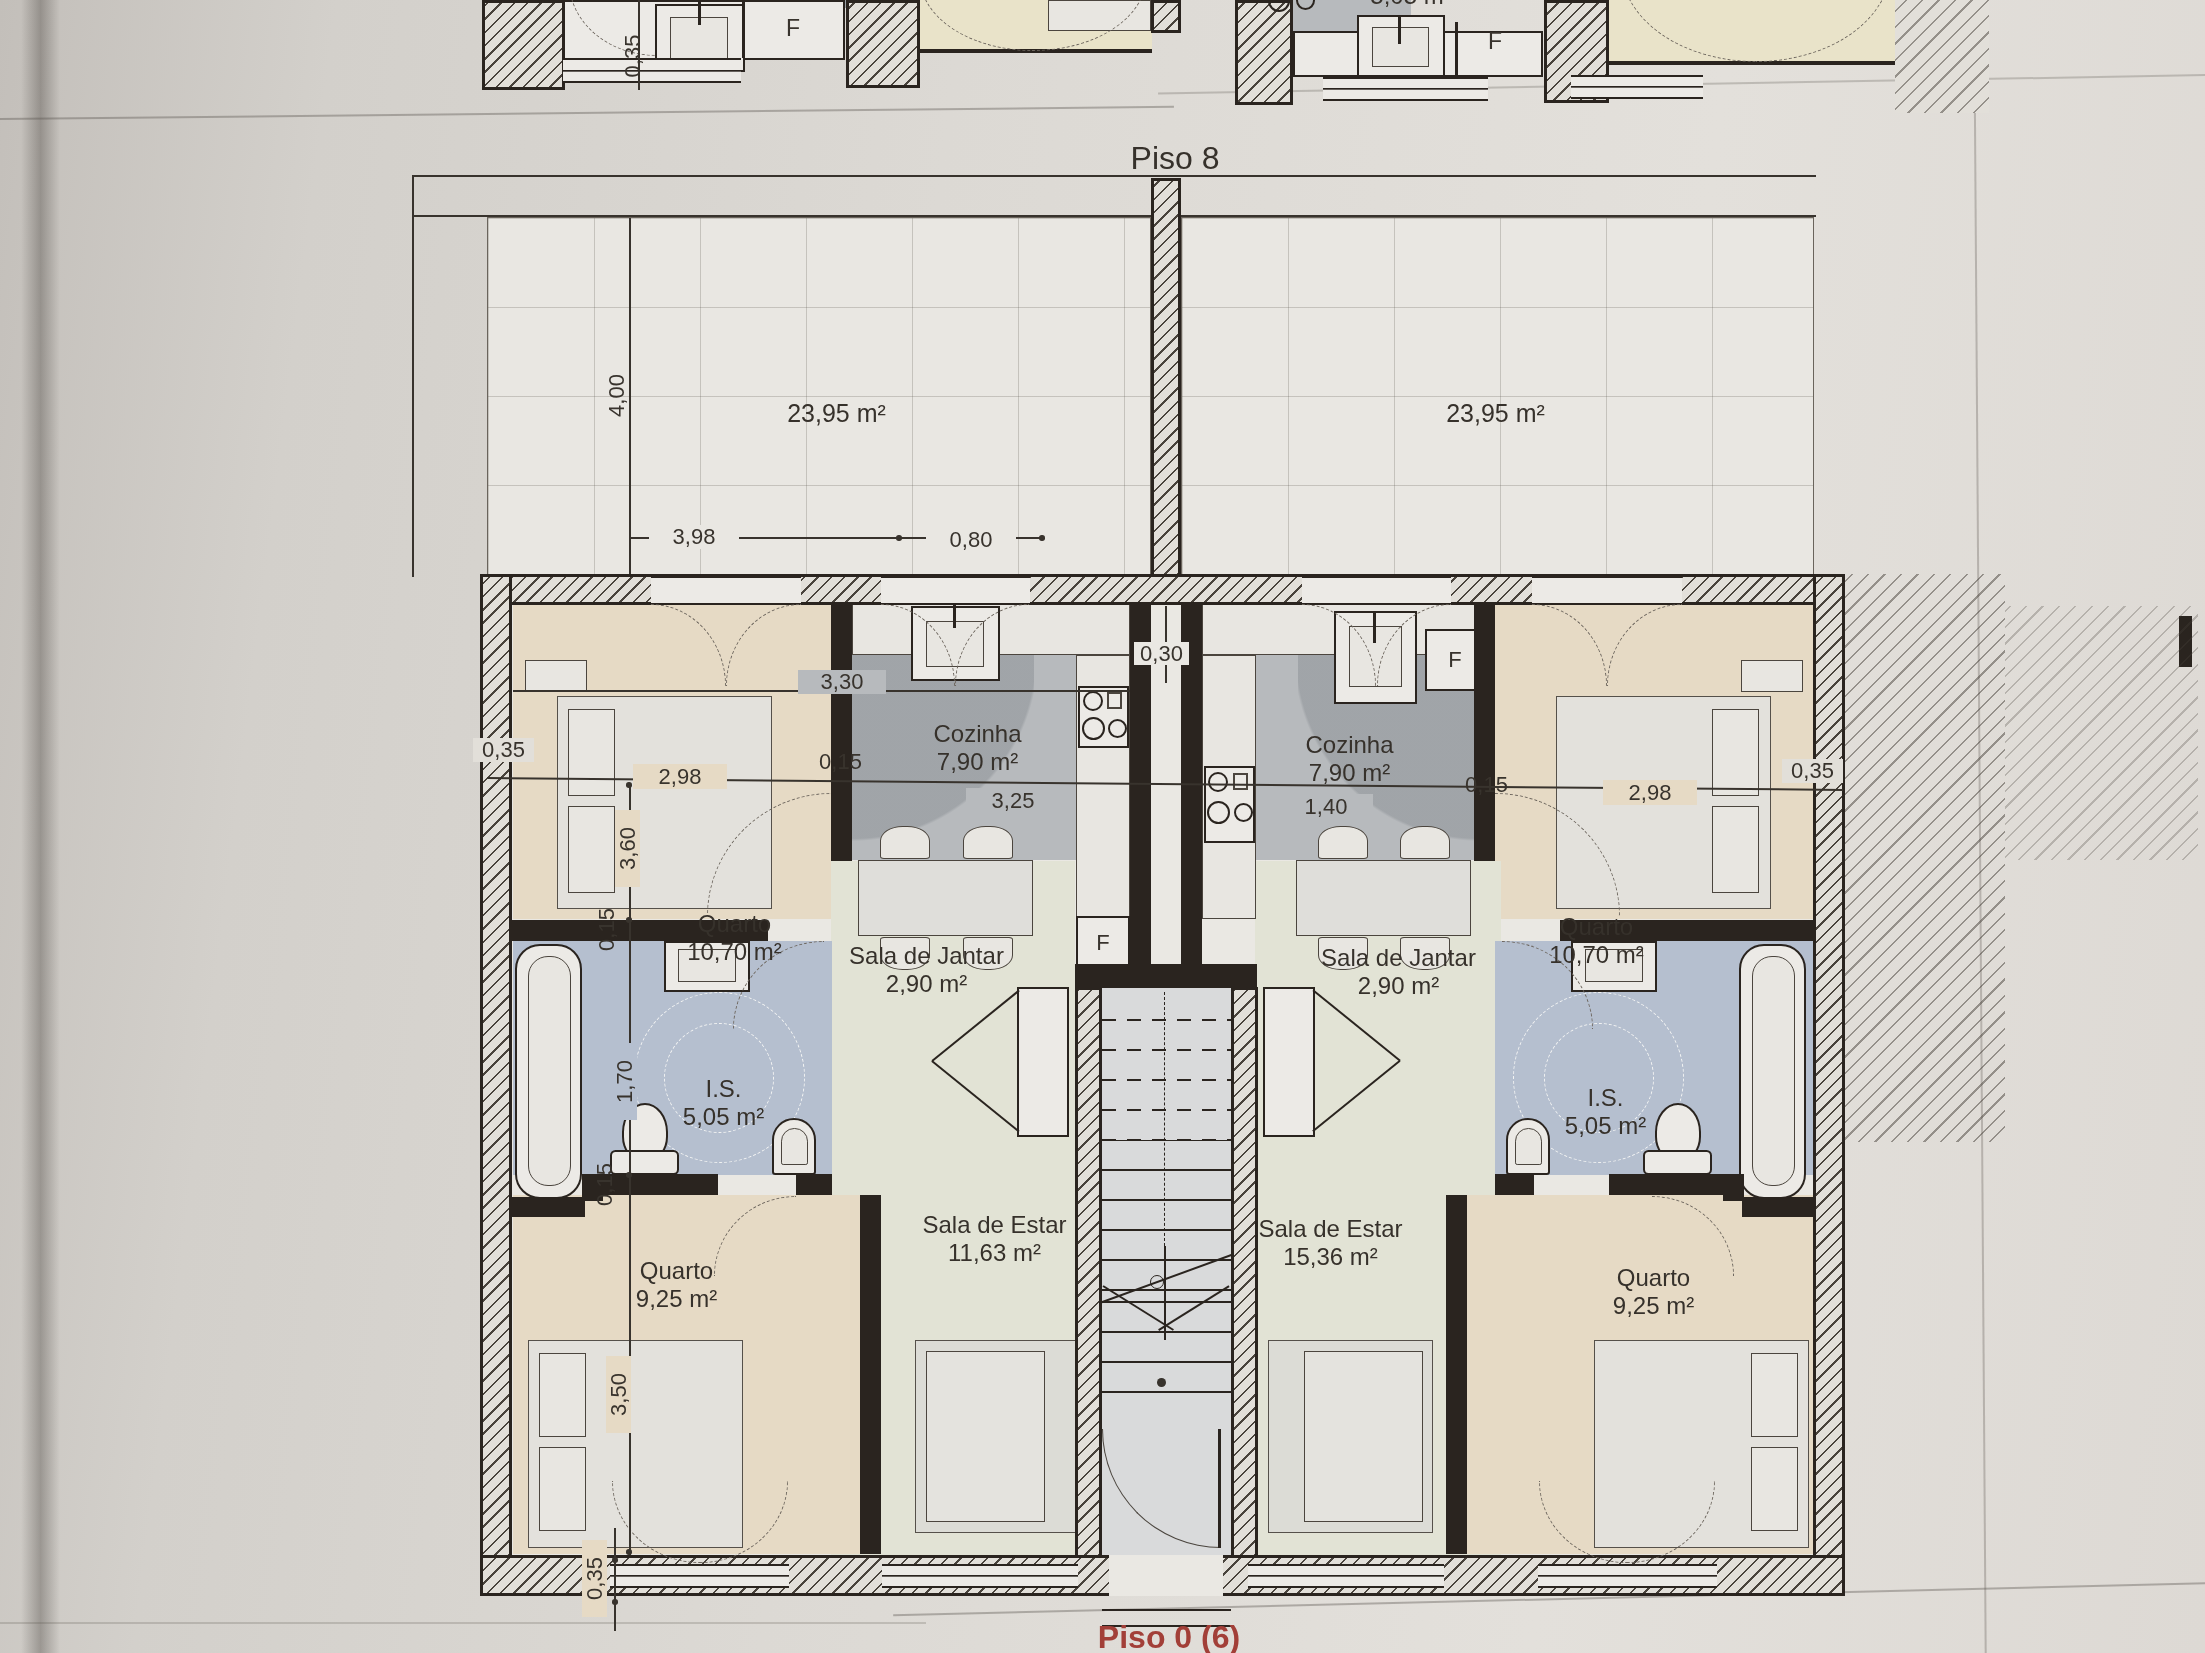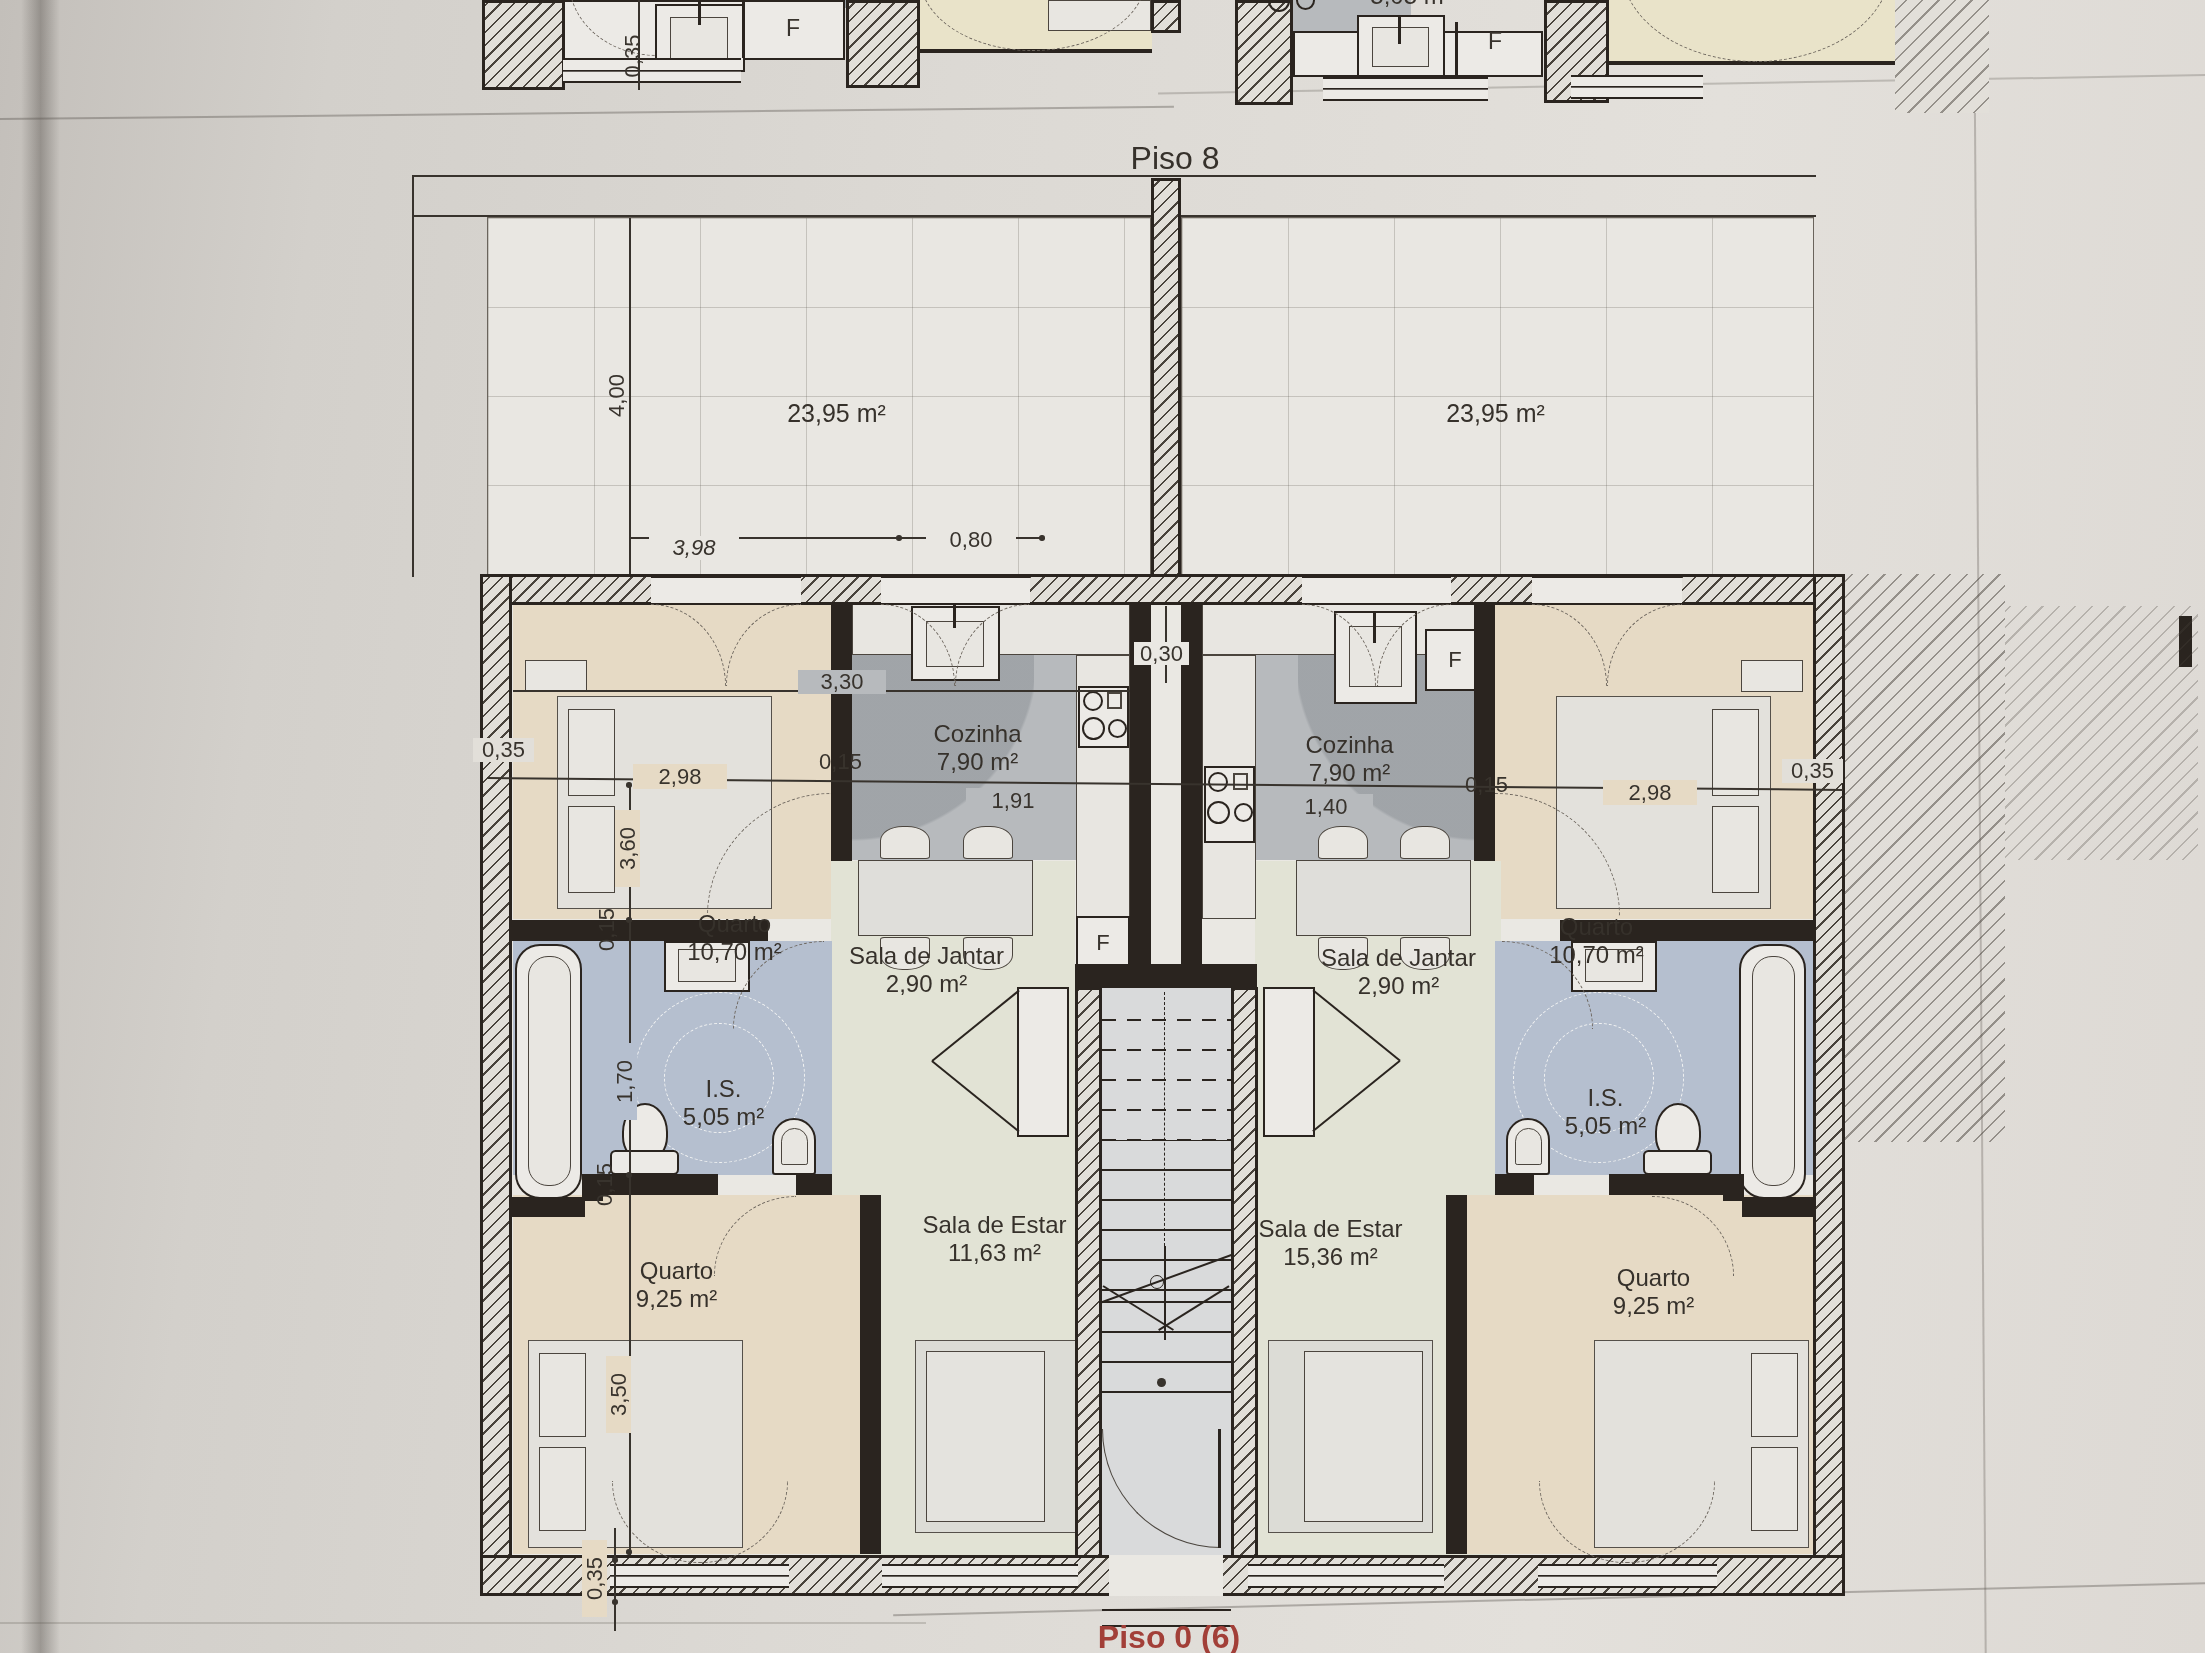--- a/index.html
+++ b/index.html
@@ -118,21 +118,21 @@
     </div>
 
   <div class="a dl" style="left:629px;top:218px;width:1.7px;height:357px;"></div>
   <div class="a chip vrot" style="left:578px;top:383px;width:77px;height:25px;">
       <span class="dim">4,00</span>
     </div>
 
   <div class="a dl" style="left:629px;top:537px;width:415px;height:1.7px;"></div>
   <div class="a dot" style="left:896px;top:535px;"></div>
   <div class="a dot" style="left:1039px;top:535px;"></div>
-  <div class="a chip" style="left:649px;top:536px;width:90px;height:24px;background:#e9e7e2;font-style:italic;">
+  <div class="a chip" style="left:649px;top:525px;width:90px;height:24px;background:#e9e7e2;">
       <span class="dim">3,98</span>
     </div>
   <div class="a chip" style="left:926px;top:528px;width:90px;height:24px;background:#e9e7e2;">
       <span class="dim">0,80</span>
     </div>
 
   <div class="a paper" style="left:480px;top:574px;width:1365px;height:1022px;"></div>
 
   <div class="a f-beige" style="left:513px;top:604px;width:319px;height:315px;"></div>
   <div class="a f-gray" style="left:852px;top:604px;width:278px;height:256px;"></div>
@@ -322,21 +322,21 @@
       <span class="dim">2,98</span>
     </div>
   <div class="a chip" style="left:813px;top:750px;width:55px;height:23px;">
       <span class="dim">0,15</span>
     </div>
   <div class="a dl" style="left:513px;top:690px;width:617px;height:1.7px;"></div>
   <div class="a chip" style="left:798px;top:670px;width:88px;height:24px;background:#b7babd;">
       <span class="dim">3,30</span>
     </div>
   <div class="a chip" style="left:966px;top:788px;width:94px;height:25px;background:#b7babd;">
-      <span class="dim">1,91</span>
+      <span class="dim">3,25</span>
     </div>
   <div class="a dl" style="left:1165px;top:606px;width:1.7px;height:77px;"></div>
   <div class="a chip" style="left:1134px;top:642px;width:55px;height:23px;background:#eae8e3;">
       <span class="dim">0,30</span>
     </div>
   <div class="a chip" style="left:1279px;top:794px;width:94px;height:25px;background:#b7babd;">
       <span class="dim">1,40</span>
     </div>
   <div class="a chip" style="left:1459px;top:773px;width:55px;height:23px;">
       <span class="dim">0,15</span>

